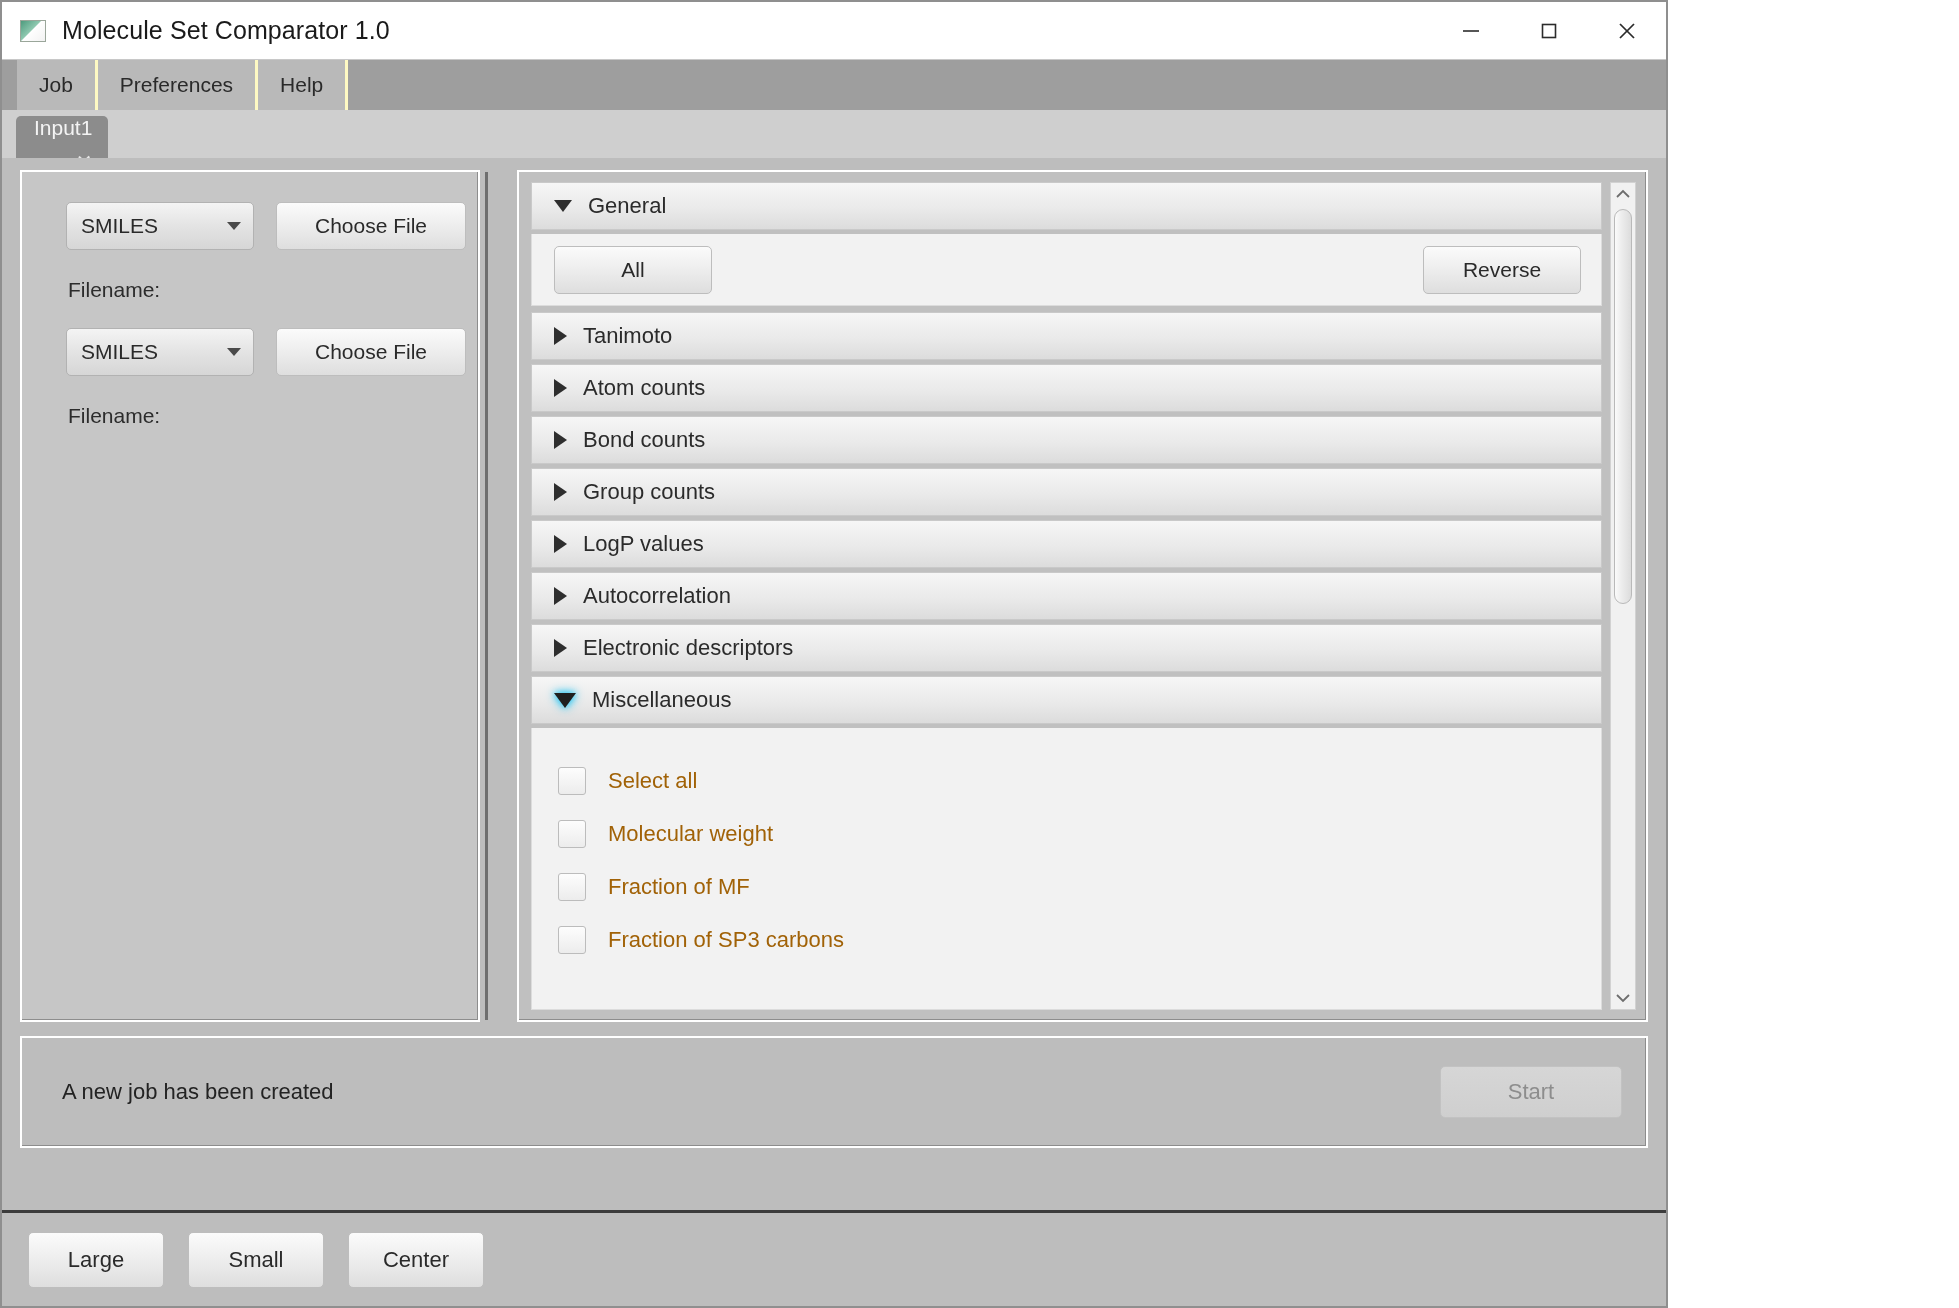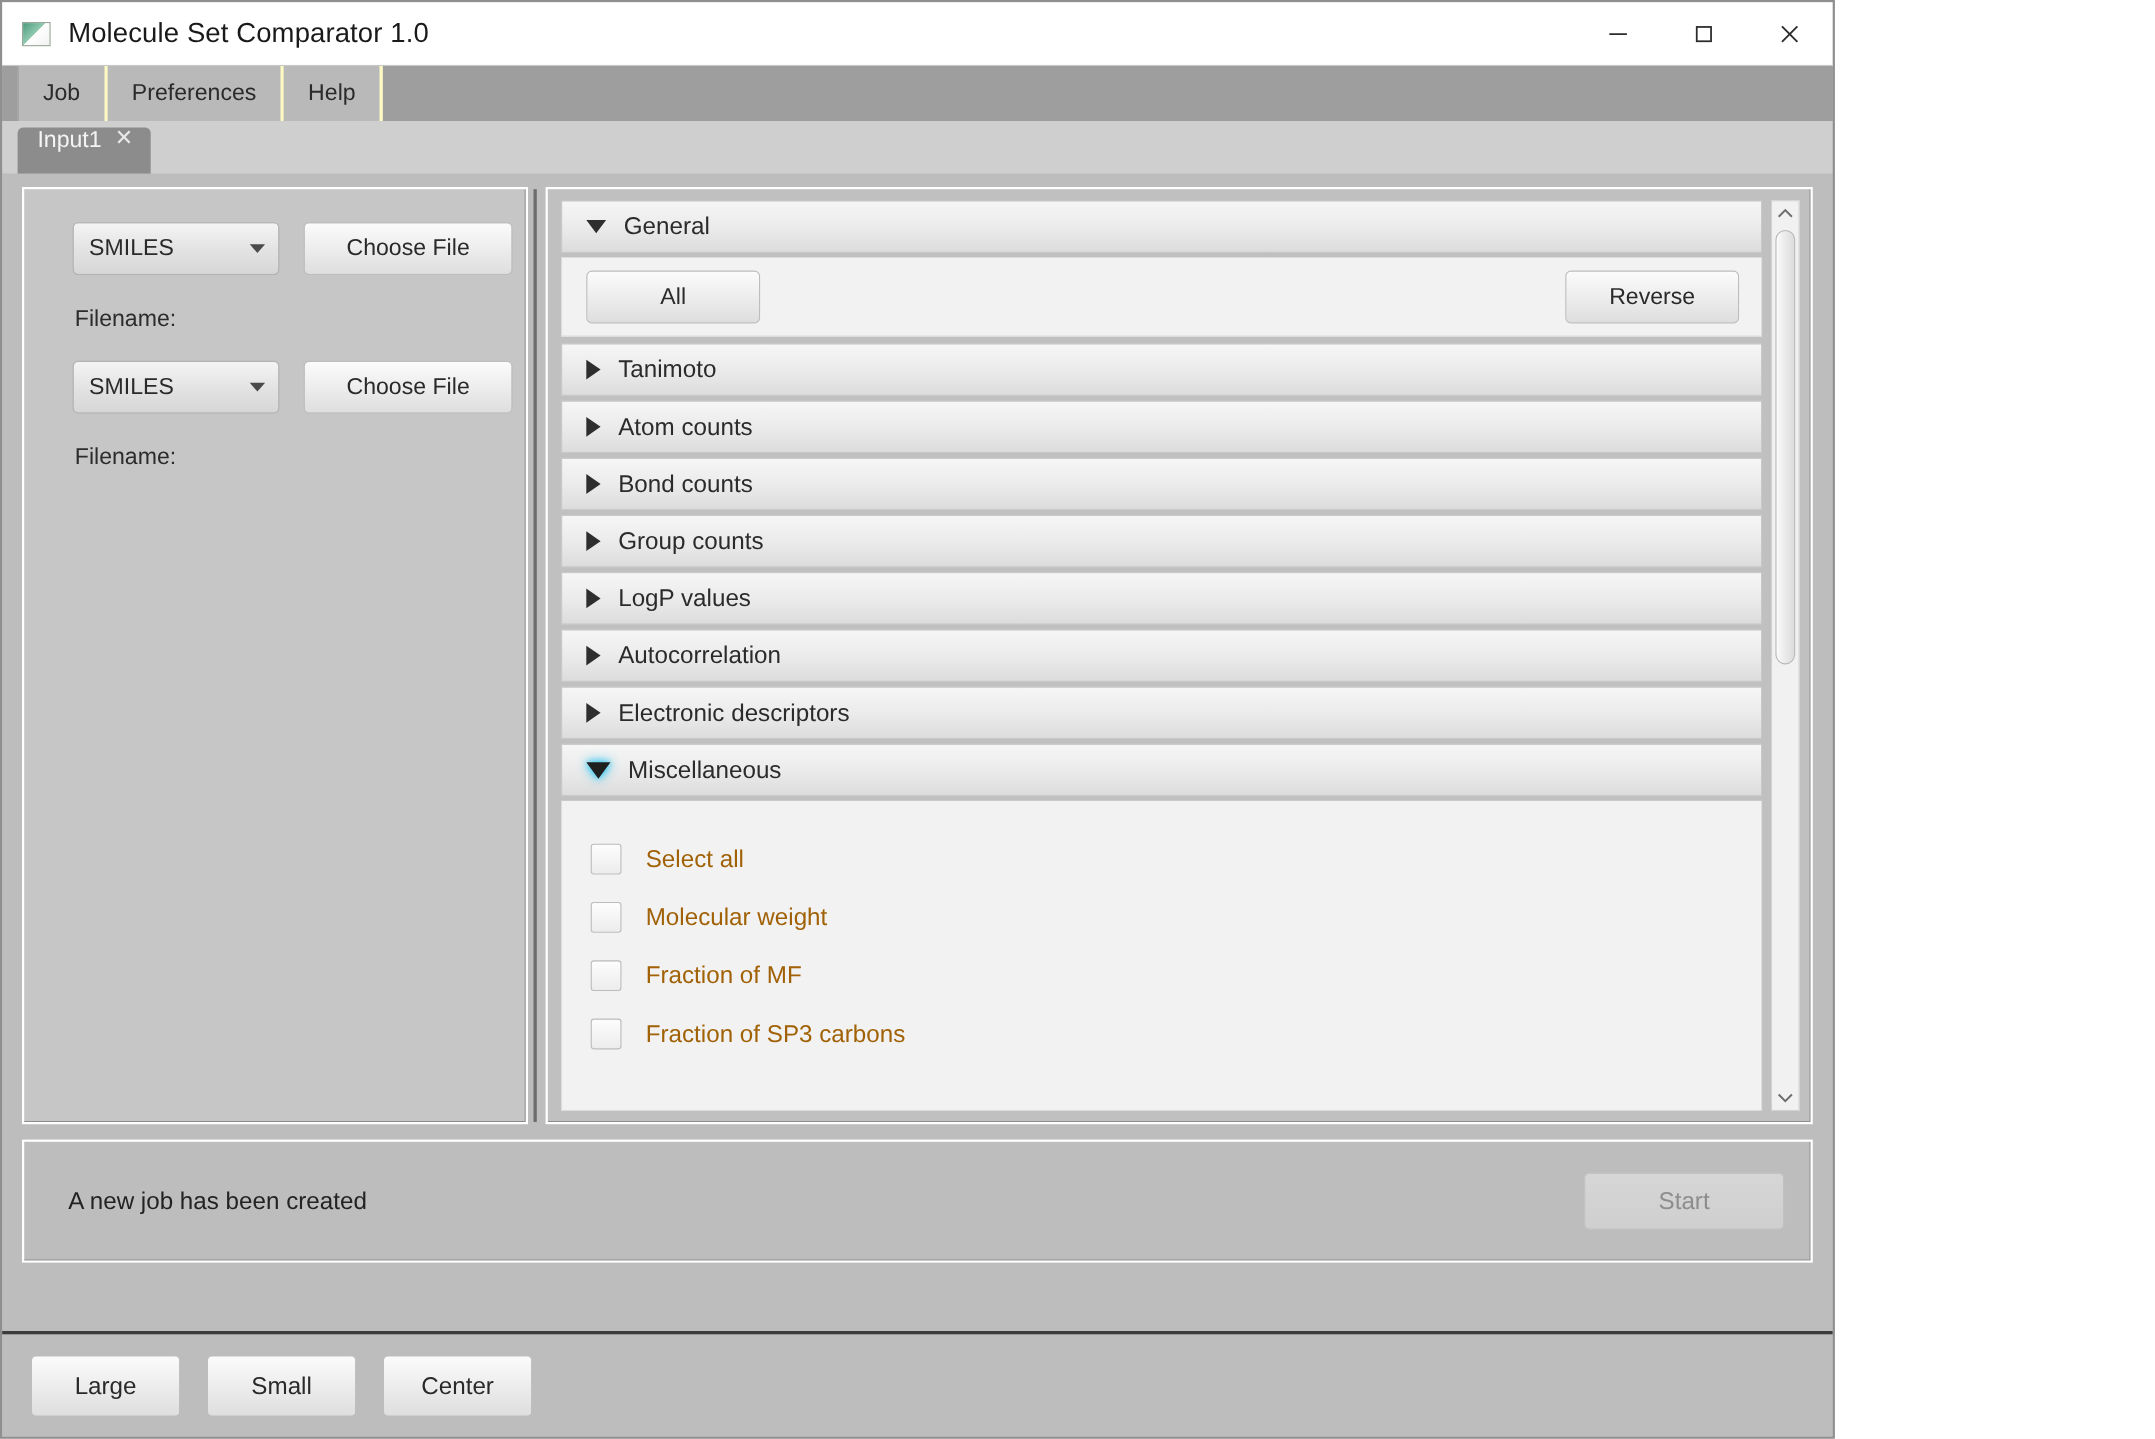--- a/index.html
+++ b/index.html
@@ -63,23 +63,24 @@
   .tabstrip {
     height: 48px; min-height: 48px;
     background: #cfcfcf;
     display: flex; align-items: flex-end;
     padding-left: 14px;
   }
   .tab {
     height: 42px;
     background: #8c8c8c;
     color: #f4f4f4; font-size: 21px;
-    display: flex; align-items: flex-start; gap: 12px;
+    display: flex; align-items: flex-end; gap: 12px;
     padding: 0 16px 0 18px;
     border-radius: 5px 5px 0 0;
+    flex-direction: column;
   }
   .tab-close { font-size: 20px; color: #e8e8e8; line-height: 1; }
 
   
   .body {
     flex: 1; display: flex; flex-direction: column;
     background: #bdbdbd;
     padding: 12px 18px 0 18px;
     min-height: 0;
   }
@@ -119,20 +120,21 @@
 
   
   .right-panel {
     flex: 1;
     background: #c0c0c0;
     border: 2px solid #ffffff;
     box-shadow: inset -1px -1px 0 #8d8d8d;
     padding: 10px 10px 10px 12px;
     display: flex;
     min-width: 0;
+    margin-left: 21px;
   }
   .scroll-area { flex: 1; display: flex; flex-direction: column; overflow: hidden; min-width: 0; }
 
   .section-head {
     height: 48px; min-height: 48px;
     background: linear-gradient(180deg,#f6f6f6 0%, #eaeaea 55%, #dcdcdc 100%);
     border: 1px solid #c9c9c9;
     display: flex; align-items: center; gap: 16px;
     padding-left: 22px;
     font-size: 22px; color: #2b2b2b;

